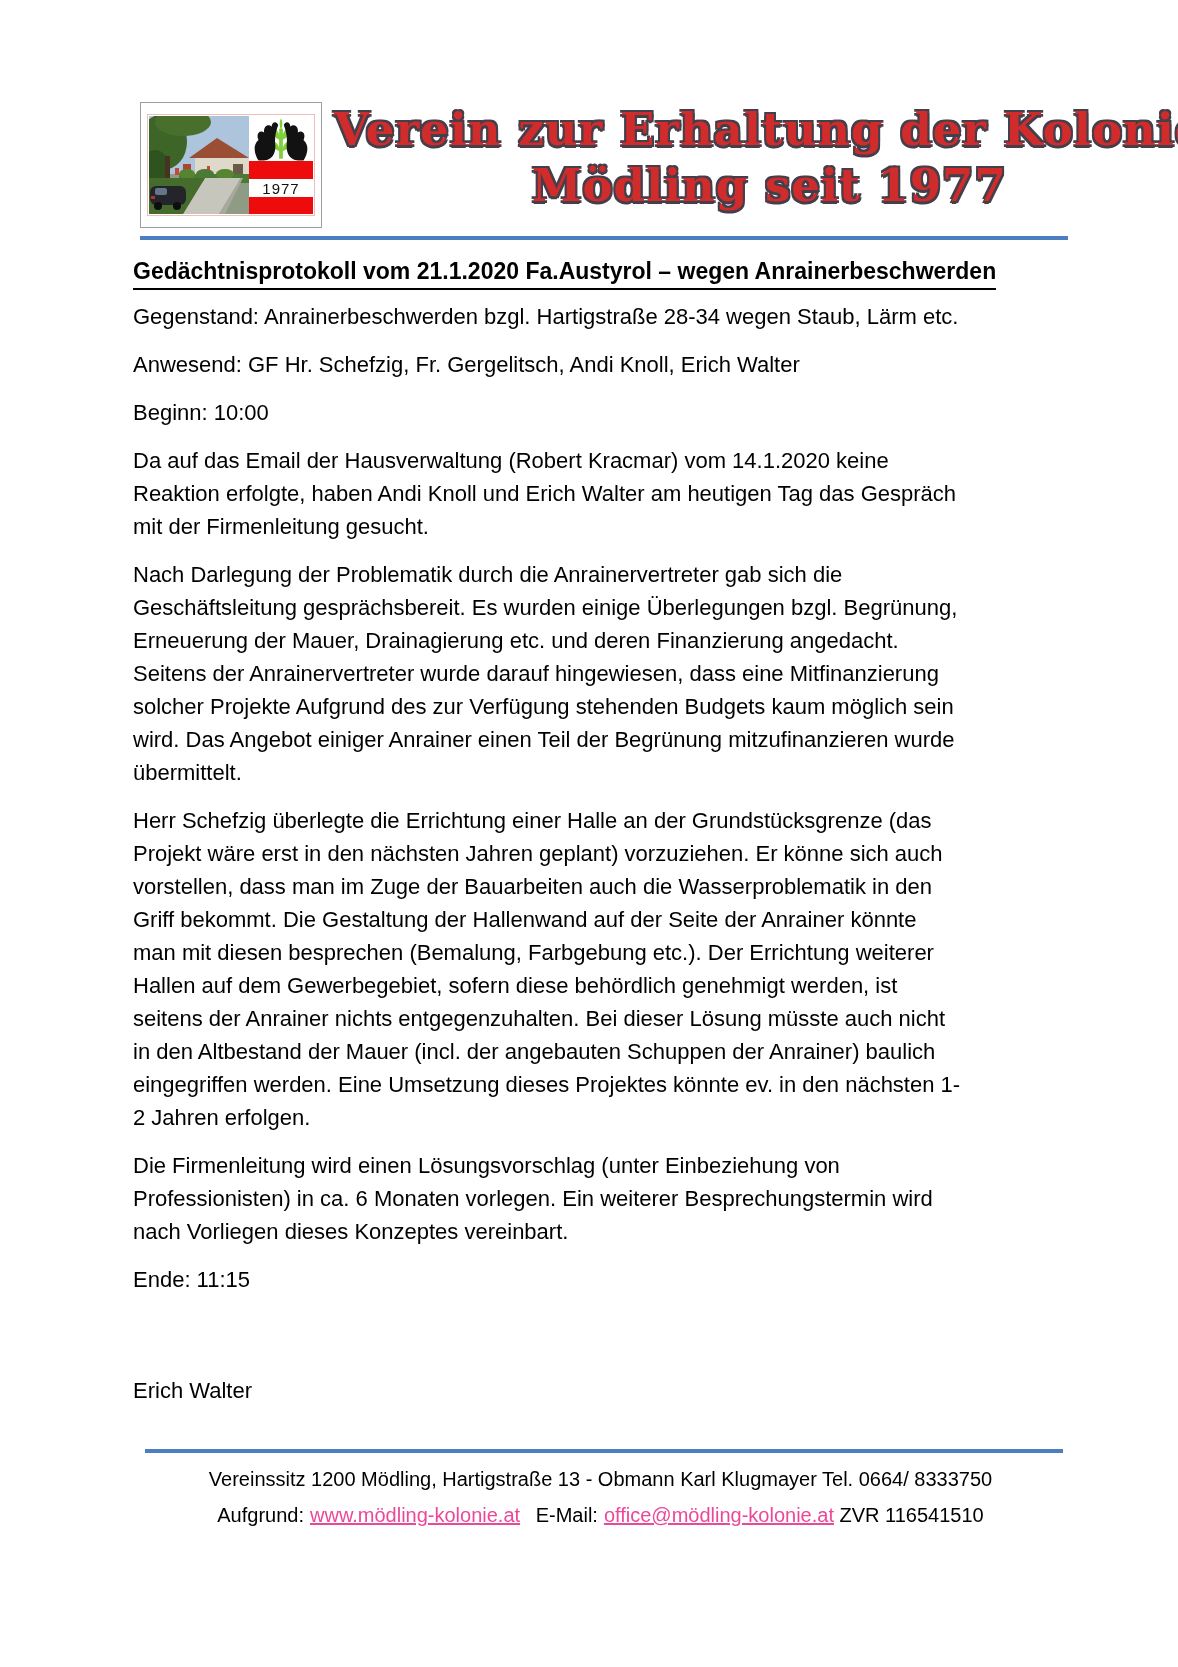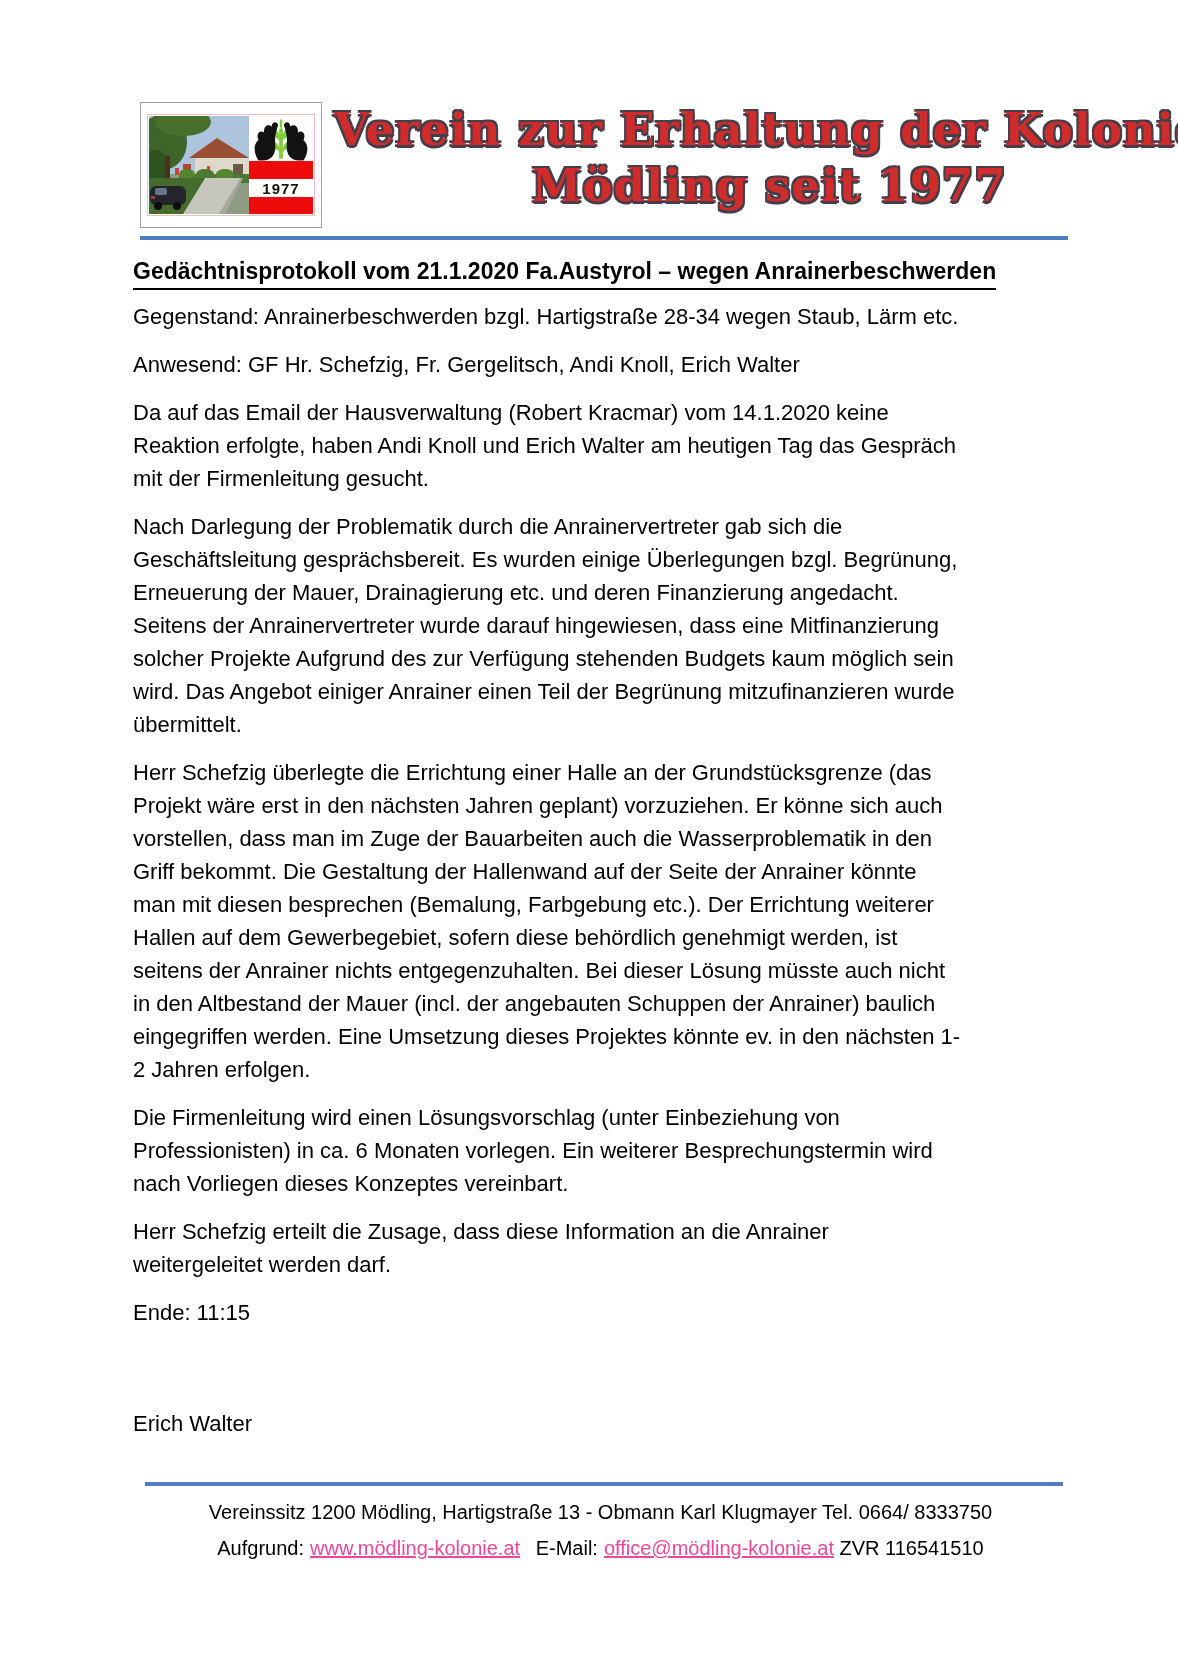--- a/index.html
+++ b/index.html
@@ -15,21 +15,21 @@
   
   .header{display:flex;align-items:flex-start;margin:102px 0 0 140px;}
   .logo-box{
     width:182px;height:126px;flex:0 0 auto;
     border:1px solid #9e9e9e;background:#fff;
     display:flex;align-items:center;justify-content:center;
     box-sizing:border-box;
   }
   .logo-inner{
     border:1px solid #f0bdbd;background:#fff;
-    padding:1px;display:flex;align-items:center;font-weight:bold;
+    padding:1px;display:flex;align-items:center;
   }
   .logo-photo{width:100px;height:98px;display:block;}
   .logo-emblem{width:64px;height:98px;display:flex;flex-direction:column;background:#fff;}
   .emblem-hands{height:45px;display:flex;align-items:center;justify-content:center;}
   .emblem-stripe-red{height:18px;background:#ee0b0b;}
   .emblem-stripe-year{
     height:18px;background:#fff;display:flex;align-items:center;justify-content:center;
     font-size:15px;color:#111;letter-spacing:1px;
   }
   .emblem-stripe-red-b{height:17px;background:#ee0b0b;}
@@ -141,20 +141,21 @@
     </div>
   </div>
   <div class="header-rule"></div>
 
   <div class="content">
     <div class="doc-title">
       <span>Gedächtnisprotokoll vom 21.1.2020 Fa.Austyrol – wegen Anrainerbeschwerden</span>
     </div>
     <p class="para">Gegenstand: Anrainerbeschwerden bzgl. Hartigstraße 28-34 wegen Staub, Lärm etc.</p>
     <p class="para">Anwesend: GF Hr. Schefzig, Fr. Gergelitsch, Andi Knoll, Erich Walter</p>
+    <p class="para">Beginn: 10:00</p>
     <p class="para">Da auf das Email der Hausverwaltung (Robert Kracmar) vom 14.1.2020 keine
 Reaktion erfolgte, haben Andi Knoll und Erich Walter am heutigen Tag das Gespräch
 mit der Firmenleitung gesucht.</p>
     <p class="para">Nach Darlegung der Problematik durch die Anrainervertreter gab sich die
 Geschäftsleitung gesprächsbereit. Es wurden einige Überlegungen bzgl. Begrünung,
 Erneuerung der Mauer, Drainagierung etc. und deren Finanzierung angedacht.
 Seitens der Anrainervertreter wurde darauf hingewiesen, dass eine Mitfinanzierung
 solcher Projekte Aufgrund des zur Verfügung stehenden Budgets kaum möglich sein
 wird. Das Angebot einiger Anrainer einen Teil der Begrünung mitzufinanzieren wurde
 übermittelt.</p>
@@ -164,22 +165,20 @@
 Griff bekommt. Die Gestaltung der Hallenwand auf der Seite der Anrainer könnte
 man mit diesen besprechen (Bemalung, Farbgebung etc.). Der Errichtung weiterer
 Hallen auf dem Gewerbegebiet, sofern diese behördlich genehmigt werden, ist
 seitens der Anrainer nichts entgegenzuhalten. Bei dieser Lösung müsste auch nicht
 in den Altbestand der Mauer (incl. der angebauten Schuppen der Anrainer) baulich
 eingegriffen werden. Eine Umsetzung dieses Projektes könnte ev. in den nächsten 1-
 2 Jahren erfolgen.</p>
     <p class="para">Die Firmenleitung wird einen Lösungsvorschlag (unter Einbeziehung von
 Professionisten) in ca. 6 Monaten vorlegen. Ein weiterer Besprechungstermin wird
 nach Vorliegen dieses Konzeptes vereinbart.</p>
-    <p class="para">Herr Schefzig erteilt die Zusage, dass diese Information an die Anrainer
-weitergeleitet werden darf.</p>
     <p class="para">Ende: 11:15</p>
     <div class="signature">Erich Walter</div>
   </div>
 
   <div class="footer-rule"></div>
   <div class="footer">
     <div>Vereinssitz 1200 Mödling, Hartigstraße 13 - Obmann Karl Klugmayer Tel. 0664/ 8333750</div>
     <div>
       <span class="lbl">Aufgrund:</span><a href="#">www.mödling-kolonie.at</a><span class="gap"></span>
       <span class="lbl">E-Mail:</span><a href="#">office@mödling-kolonie.at</a>

